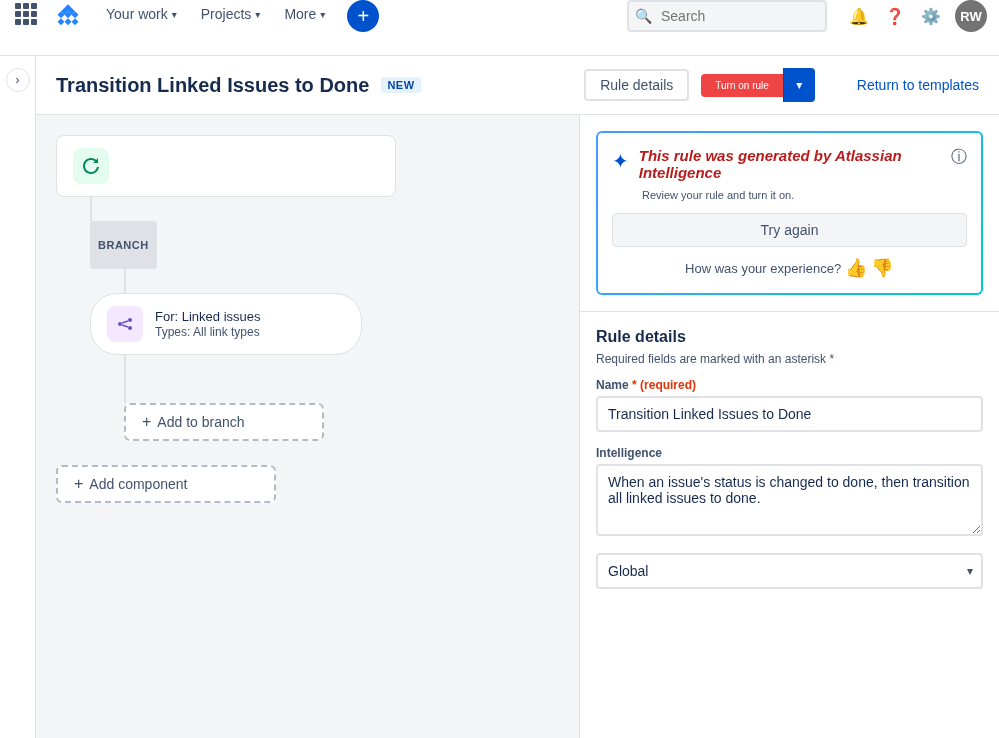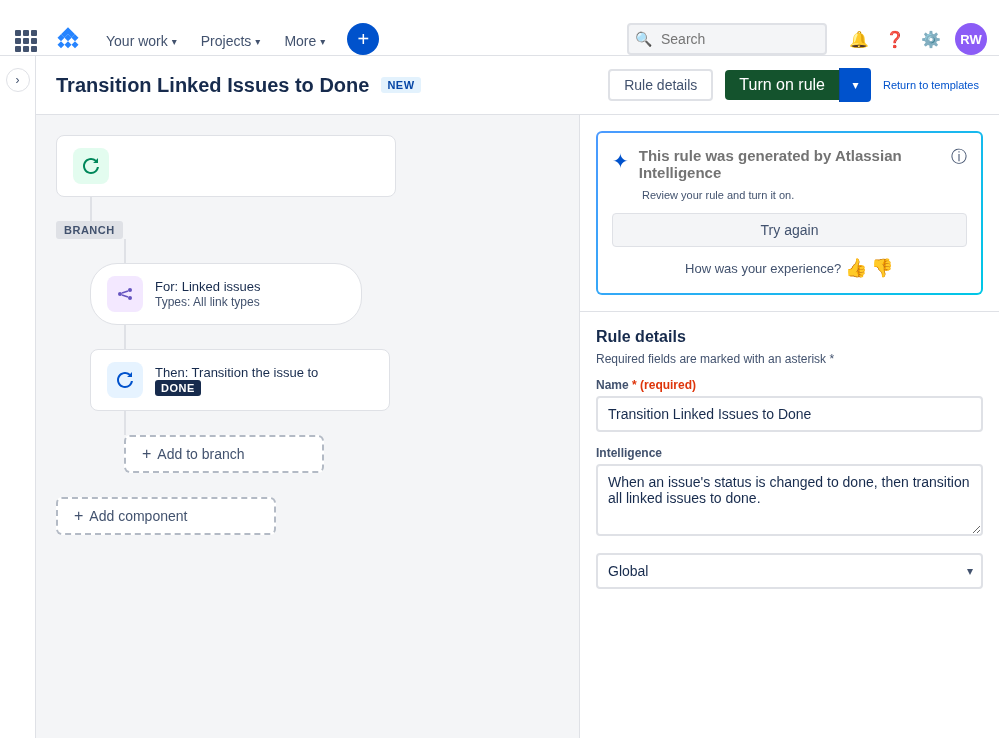--- a/index.html
+++ b/index.html
@@ -4,21 +4,21 @@
   <style>
     * { box-sizing: border-box; margin: 0; padding: 0; }
     body { font-family: -apple-system, BlinkMacSystemFont, 'Segoe UI', Arial, sans-serif; background: #f4f5f7; font-size: 14px; color: #172b4d; }
 
     
     .top-nav {
       background: #fff;
       border-bottom: 1px solid #dfe1e6;
       height: 56px;
       display: flex;
-      align-items: flex-end;
+      align-items: flex-start;
       padding: 0 12px;
       gap: 8px;
       position: relative;
       z-index: 10;
     }
     .nav-grid-icon { width: 28px; height: 28px; display: flex; align-items: center; justify-content: center; cursor: pointer; border-radius: 4px; }
     .grid-dots { display: grid; grid-template-columns: repeat(3, 6px); grid-template-rows: repeat(3, 6px); gap: 2px; }
     .grid-dot { width: 6px; height: 6px; background: #42526e; border-radius: 1px; }
     .nav-logo { width: 32px; height: 32px; display: flex; align-items: center; justify-content: center; margin: 0 4px; }
     .nav-logo svg { width: 28px; height: 28px; }
@@ -70,21 +70,21 @@
       display: flex; align-items: center; justify-content: center;
       cursor: pointer;
       color: #42526e;
       font-size: 16px;
       border: none;
       background: transparent;
     }
     .nav-avatar {
       width: 32px; height: 32px;
       border-radius: 50%;
-      background: #8b5cf6;
+      background: #737373;
       color: #fff;
       display: flex; align-items: center; justify-content: center;
       font-size: 13px;
       font-weight: 600;
       cursor: pointer;
       margin-left: 4px;
     }
 
     
     .page-layout { display: flex; height: calc(100vh - 56px); overflow: hidden; }
@@ -139,45 +139,46 @@
       border-radius: 4px;
       background: #fff;
       color: #42526e;
       font-size: 14px;
       cursor: pointer;
       font-weight: 500;
     }
     .turn-on-btn-group { display: flex; align-items: center; }
     .turn-on-btn {
       padding: 6px 14px;
-      background: #14532d;
+      background: #ef4444;
       color: #fff;
       border: none;
       border-radius: 4px 0 0 4px;
-      font-size: 16px;
+      font-size: 10px;
       font-weight: 500;
       cursor: pointer;
     }
     .turn-on-dropdown {
       width: 32px; height: 34px;
       background: #0052cc;
       border: none;
       border-left: 1px solid #0747a6;
       border-radius: 0 4px 4px 0;
       color: #fff;
       cursor: pointer;
       display: flex; align-items: center; justify-content: center;
       font-size: 12px;
     }
     .return-link {
       color: #0052cc;
-      font-size: 11px;
+      font-size: 14px;
       cursor: pointer;
       text-decoration: none;
       white-space: nowrap;
+      margin-left: 30px;
     }
 
     
     .content-area { flex: 1; display: flex; overflow: hidden; }
 
     
     .canvas-area {
       flex: 1;
       padding: 20px;
       overflow: auto;
@@ -210,23 +211,24 @@
     .node-icon-blue { background: #e6f3ff; }
     .node-text { flex: 1; }
     .node-label { font-size: 13px; font-weight: 500; color: #172b4d; }
     .node-sublabel { font-size: 12px; color: #42526e; margin-top: 1px; }
     .node-connector { width: 2px; height: 24px; background: #dfe1e6; margin-left: 34px; }
     .branch-badge {
       background: #dfe1e6;
       color: #42526e;
       font-size: 11px;
       font-weight: 700;
-      padding: 3px 8px;
+      padding: 18px 8px;
       border-radius: 3px;
       letter-spacing: 0.5px;
+      margin-left: 34px;
     }
     .branch-connector { width: 2px; height: 24px; background: #dfe1e6; margin-left: 68px; }
     .done-badge {
       background: #172b4d;
       color: #fff;
       font-size: 11px;
       font-weight: 700;
       padding: 2px 6px;
       border-radius: 3px;
       letter-spacing: 0.5px;
@@ -266,21 +268,21 @@
       width: 420px;
       flex-shrink: 0;
       border-left: 1px solid #dfe1e6;
       background: #fff;
       display: flex;
       flex-direction: column;
       overflow: hidden;
     }
     .ai-banner-header { display: flex; align-items: flex-start; gap: 10px; margin-bottom: 8px; }
     .ai-icon { font-size: 20px; color: #0052cc; flex-shrink: 0; margin-top: 2px; }
-    .ai-title { font-size: 15px; font-weight: 600; color: #737373; flex: 1; }
+    .ai-title { font-size: 15px; font-weight: 600; color: #b91c1c; flex: 1; font-style: italic; }
     .ai-info { color: #42526e; font-size: 16px; cursor: pointer; }
     .ai-desc { font-size: 11px; color: #42526e; margin-bottom: 12px; margin-left: 30px; }
     .try-again-btn {
       width: 100%;
       padding: 8px;
       background: #f4f5f7;
       border: 1px solid #dfe1e6;
       border-radius: 4px;
       font-size: 14px;
       color: #42526e;
@@ -479,33 +481,20 @@
               </svg>
             </div>
             <div class="node-text">
               <div class="node-label">For: Linked issues</div>
               <div class="node-sublabel">Types: All link types</div>
             </div>
           </div>
 
           <div style="width:2px;height:24px;background:#dfe1e6;margin-left:68px;"></div>
 
-          <div class="node-card" style="margin-left: 34px; width: 300px;">
-            <div class="node-icon node-icon-blue">
-              <svg width="20" height="20" viewBox="0 0 20 20" fill="none">
-                <path d="M4 10C4 6.686 6.686 4 10 4c1.5 0 2.876.554 3.929 1.464L12 7h5V2l-1.893 1.893C13.743 2.714 11.961 2 10 2 5.582 2 2 5.582 2 10s3.582 8 8 8c4.072 0 7.436-3.044 7.93-7h-2.02C15.44 14.059 12.977 16 10 16c-3.314 0-6-2.686-6-6z" fill="#0052cc"></path>
-              </svg>
-            </div>
-            <div class="node-text">
-              <div class="node-label">Then: Transition the issue to</div>
-              <div class="node-sublabel">
-                <span class="done-badge">DONE</span>
-              </div>
-            </div>
-          </div>
 
           <div style="width:2px;height:24px;background:#dfe1e6;margin-left:68px;"></div>
 
           <button class="add-to-branch-btn">
             <span style="font-size:16px;font-weight:300;">+</span>
             <span>Add to branch</span>
           </button>
 
           <div style="height: 24px;"></div>
 

